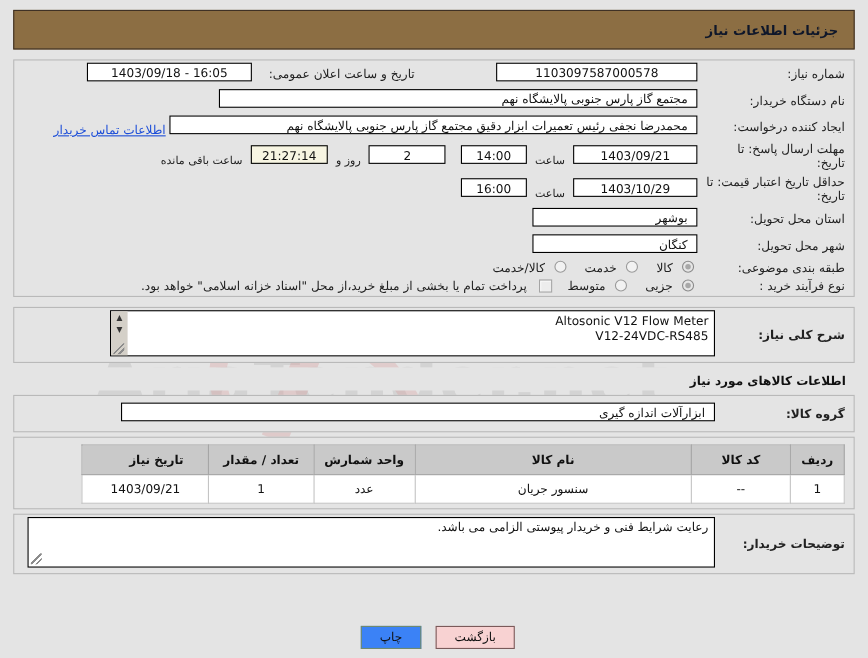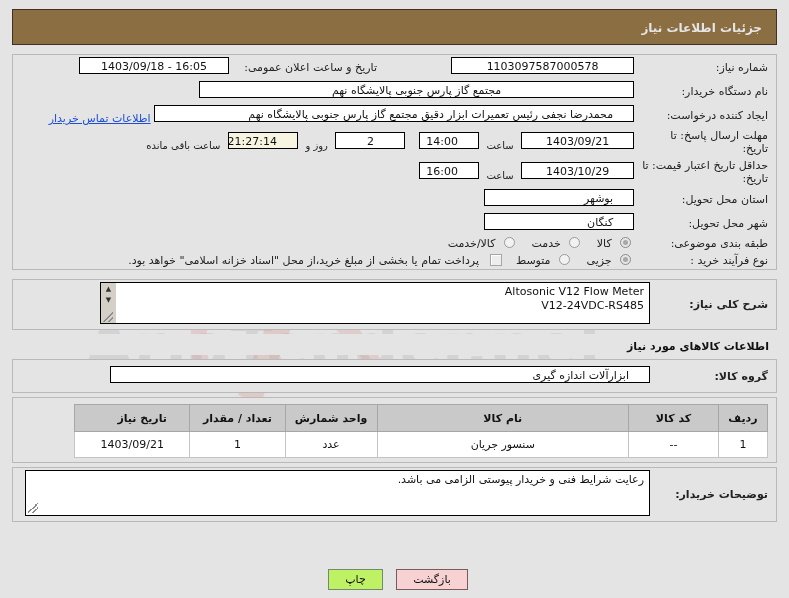--- a/index.html
+++ b/index.html
@@ -34,21 +34,21 @@
   #watermark .wm-bar{
     position:absolute;left:255px;top:8px;width:24px;height:95px;
     background:rgba(214,150,150,0.32);transform:rotate(22deg);
   }
 
   
   .topbar-wrap{padding:9px 12px 0 12px;position:relative;z-index:2;}
   .topbar{
     background:#8c6e43;border:1px solid #3f3125;
     height:36px;line-height:36px;
-    color:#e5e5e5;font-size:12px;font-weight:bold;
+    color:#0f172a;font-size:12px;font-weight:bold;
     padding:0 14px;box-sizing:border-box;
     text-align:right;
   }
 
   
   .panel{
     margin:9px 12px 0 12px;
     border:1px solid #b9b9b9;
     background:#e4e4e4;
     position:relative;z-index:2;
@@ -63,21 +63,21 @@
     width:110px;padding-right:8px !important;
   }
   .lbl.two{line-height:13px;}
 
   
   .inp{
     border:1px solid #000;background:#ffffff;
     height:17px;line-height:17px;
     font-family:"DejaVu Sans","Liberation Sans",sans-serif;
     font-size:11px;color:#111;
-    padding:0 20px;box-sizing:border-box;
+    padding:0 8px;box-sizing:border-box;
     text-align:center;display:inline-block;overflow:hidden;
     white-space:nowrap;
   }
   .inp.rtl-start{text-align:right;}
   .inp.cream{background:#f7f5e2;}
   .w-num{width:183px;}
   .w-org{width:250px;}
   .w-creator{width:270px;}
   .w-date{width:113px;}
   .w-hour{width:60px;}
@@ -167,21 +167,21 @@
     text-align:center;z-index:2;
   }
   .btn{
     display:inline-block;border:1px solid #666;
     font-family:"DejaVu Sans","Liberation Sans",sans-serif;
     font-size:11px;color:#111;
     padding:3px 16px;margin:0 5px;cursor:pointer;
     box-sizing:border-box;
   }
   .btn.back{background:#f8d2d2;border-color:#7a5a5a;}
-  .btn.print{background:#bef264;border-color:#6f8a6f;margin-left:12px;}
+  .btn.print{background:#3b82f6;border-color:#6f8a6f;margin-left:12px;}
 
   .rowgap td{padding-top:3px;padding-bottom:3px;}
   .nowrap{white-space:nowrap;}
 </style>
 </head>
 <body>
 
 <div id="watermark">
   <div class="wm-text">AriaTender.net</div>
   <div class="wm-swoosh"></div>
@@ -204,21 +204,21 @@
     <td class="lbl" style="width:140px;">تاریخ و ساعت اعلان عمومی:</td>
     <td>
       <span class="inp w-announce">16:05 - 1403/09/18</span>
     </td>
     <td></td>
   </tr>
 
   <tr class="rowgap">
     <td class="lbl">نام دستگاه خریدار:</td>
     <td colspan="4">
-      <span class="inp rtl-start w-org" style="width:435px;text-align:center;margin-left:42px;">مجتمع گاز پارس جنوبی  پالایشگاه نهم</span>
+      <span class="inp rtl-start w-org" style="width:435px;margin-left:42px;">مجتمع گاز پارس جنوبی  پالایشگاه نهم</span>
     </td>
   </tr>
 
   <tr class="rowgap">
     <td class="lbl">ایجاد کننده درخواست:</td>
     <td colspan="4" class="nowrap">
       <span class="inp rtl-start w-creator" style="width:480px;text-align:right;">محمدرضا نجفی رئیس تعمیرات ابزار دقیق مجتمع گاز پارس جنوبی  پالایشگاه نهم</span>
       <span class="link">اطلاعات تماس خریدار</span>
     </td>
   </tr>

